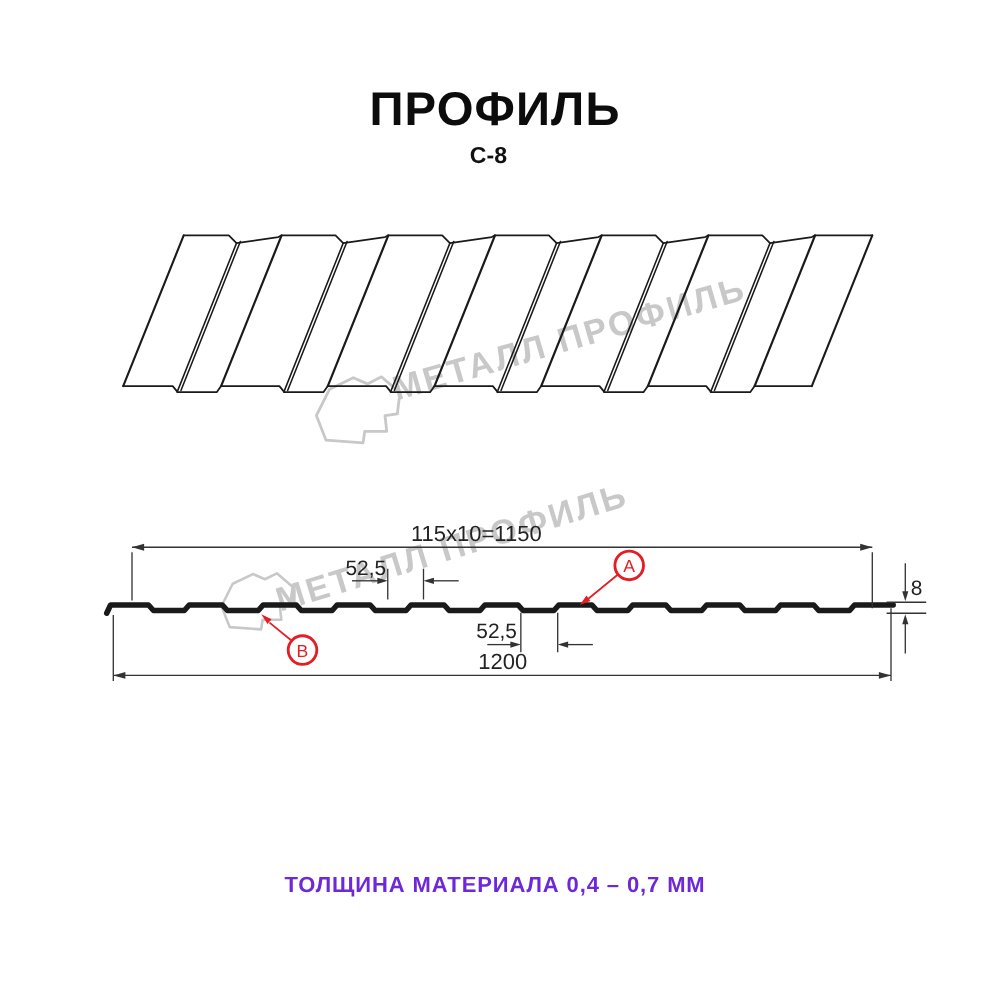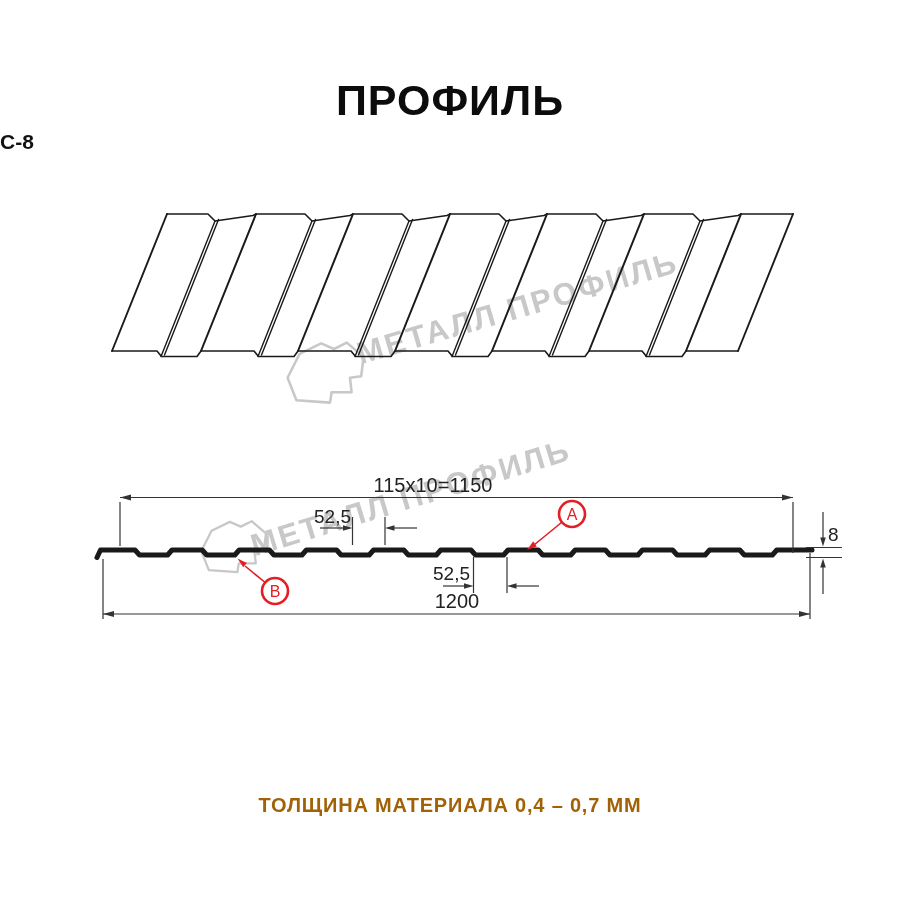--- a/index.html
+++ b/index.html
@@ -1,23 +1,23 @@
 <!DOCTYPE html>
 <html><head>
 <meta charset="utf-8">
 <style>
   html,body{margin:0;padding:0;background:#ffffff;}
   body{width:900px;height:900px;position:relative;overflow:hidden;
        font-family:"Liberation Sans",sans-serif;}
   .page-title{position:absolute;left:0;top:76px;width:900px;text-align:center;
        font-size:43px;font-weight:800;letter-spacing:1px;color:#0c0c0c;}
-  .page-subtitle{position:absolute;left:0;top:130px;width:888px;
+  .page-subtitle{position:absolute;left:0;top:130px;width:888px;text-align:center;
        font-size:21px;font-weight:700;color:#111;}
   .footer-note{position:absolute;left:0;top:794px;width:900px;text-align:center;
-       font-size:20px;font-weight:600;letter-spacing:0.8px;color:#a16207;}
+       font-size:20px;font-weight:600;letter-spacing:0.8px;color:#6d28d9;}
   .wm-text{position:absolute;white-space:nowrap;color:#c8c8c8;
        font-size:31px;font-weight:700;letter-spacing:2.5px;}
   .wm1{left:362px;top:336px;transform:rotate(-16.2deg);transform-origin:0% 90%;}
   .wm2{left:256px;top:528px;transform:rotate(-17deg);transform-origin:0% 90%;}
   .wm-logo{position:absolute;}
   .wm-logo.l1{left:286px;top:341px;}
   .wm-logo.l2{left:200px;top:519px;}
   svg text{font-family:"Liberation Sans",sans-serif;}
   .dimtxt{fill:#222;font-size:19px;}
   .dimtxt-lg{fill:#222;font-size:20px;}

